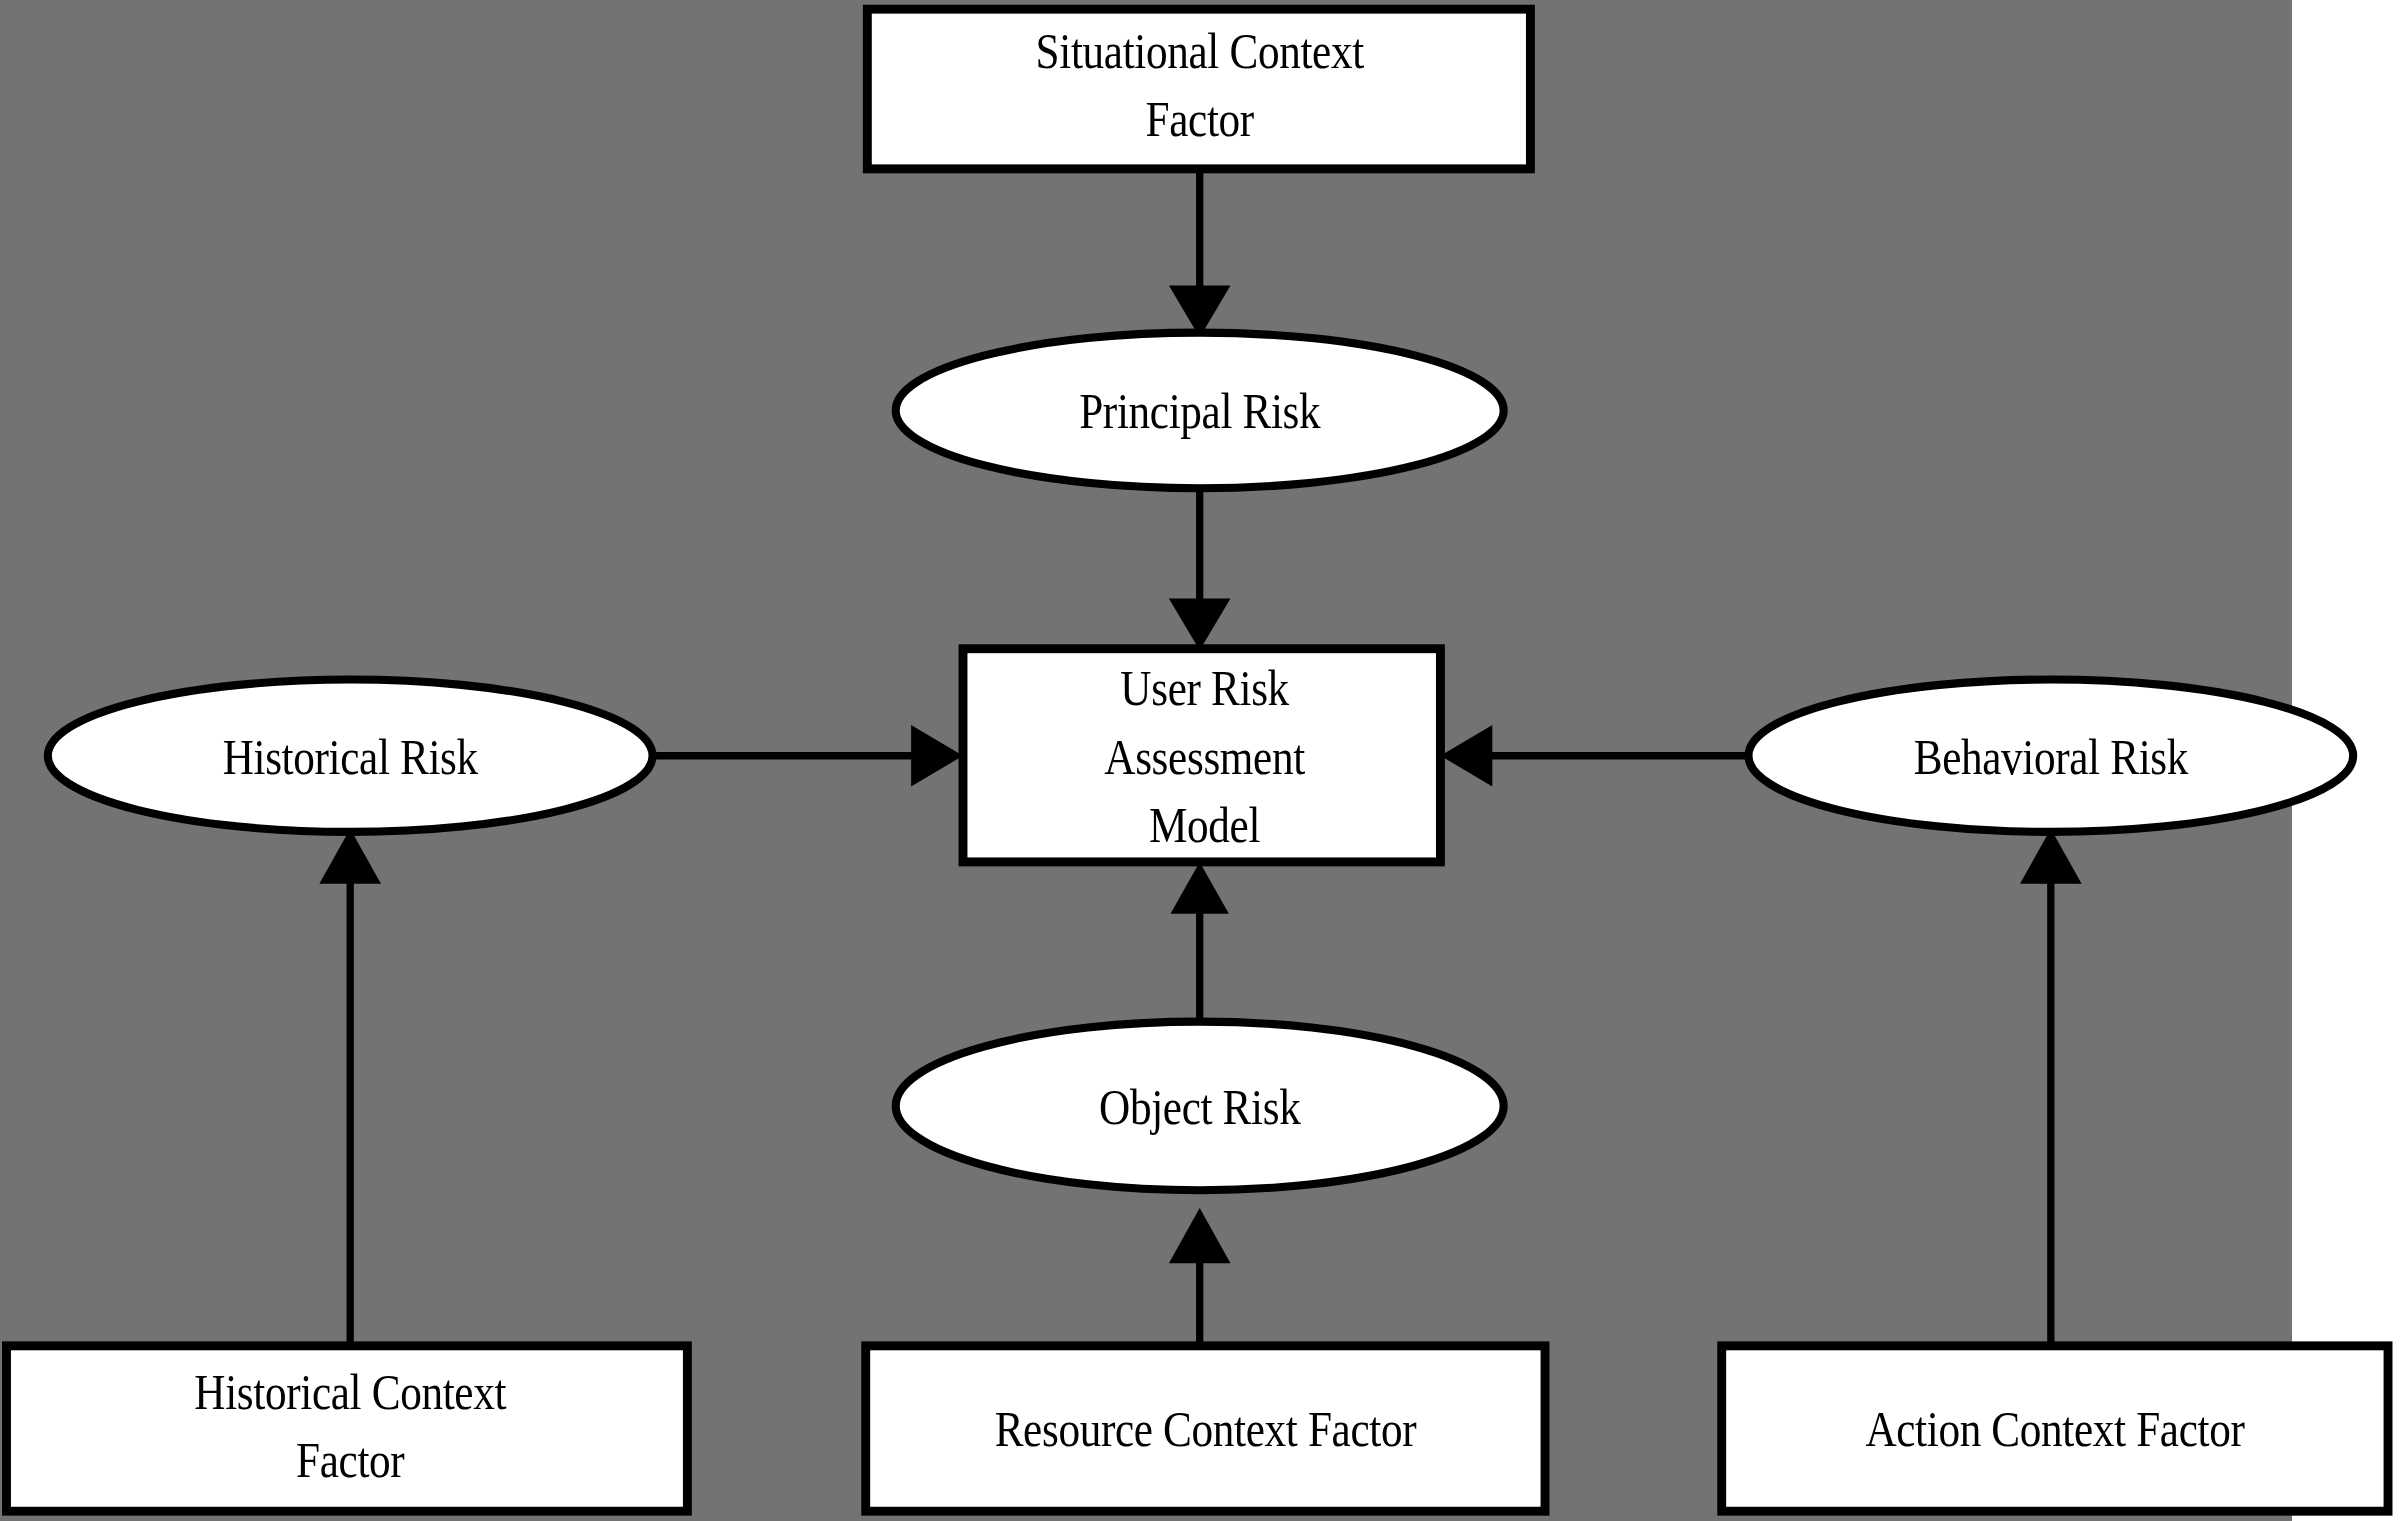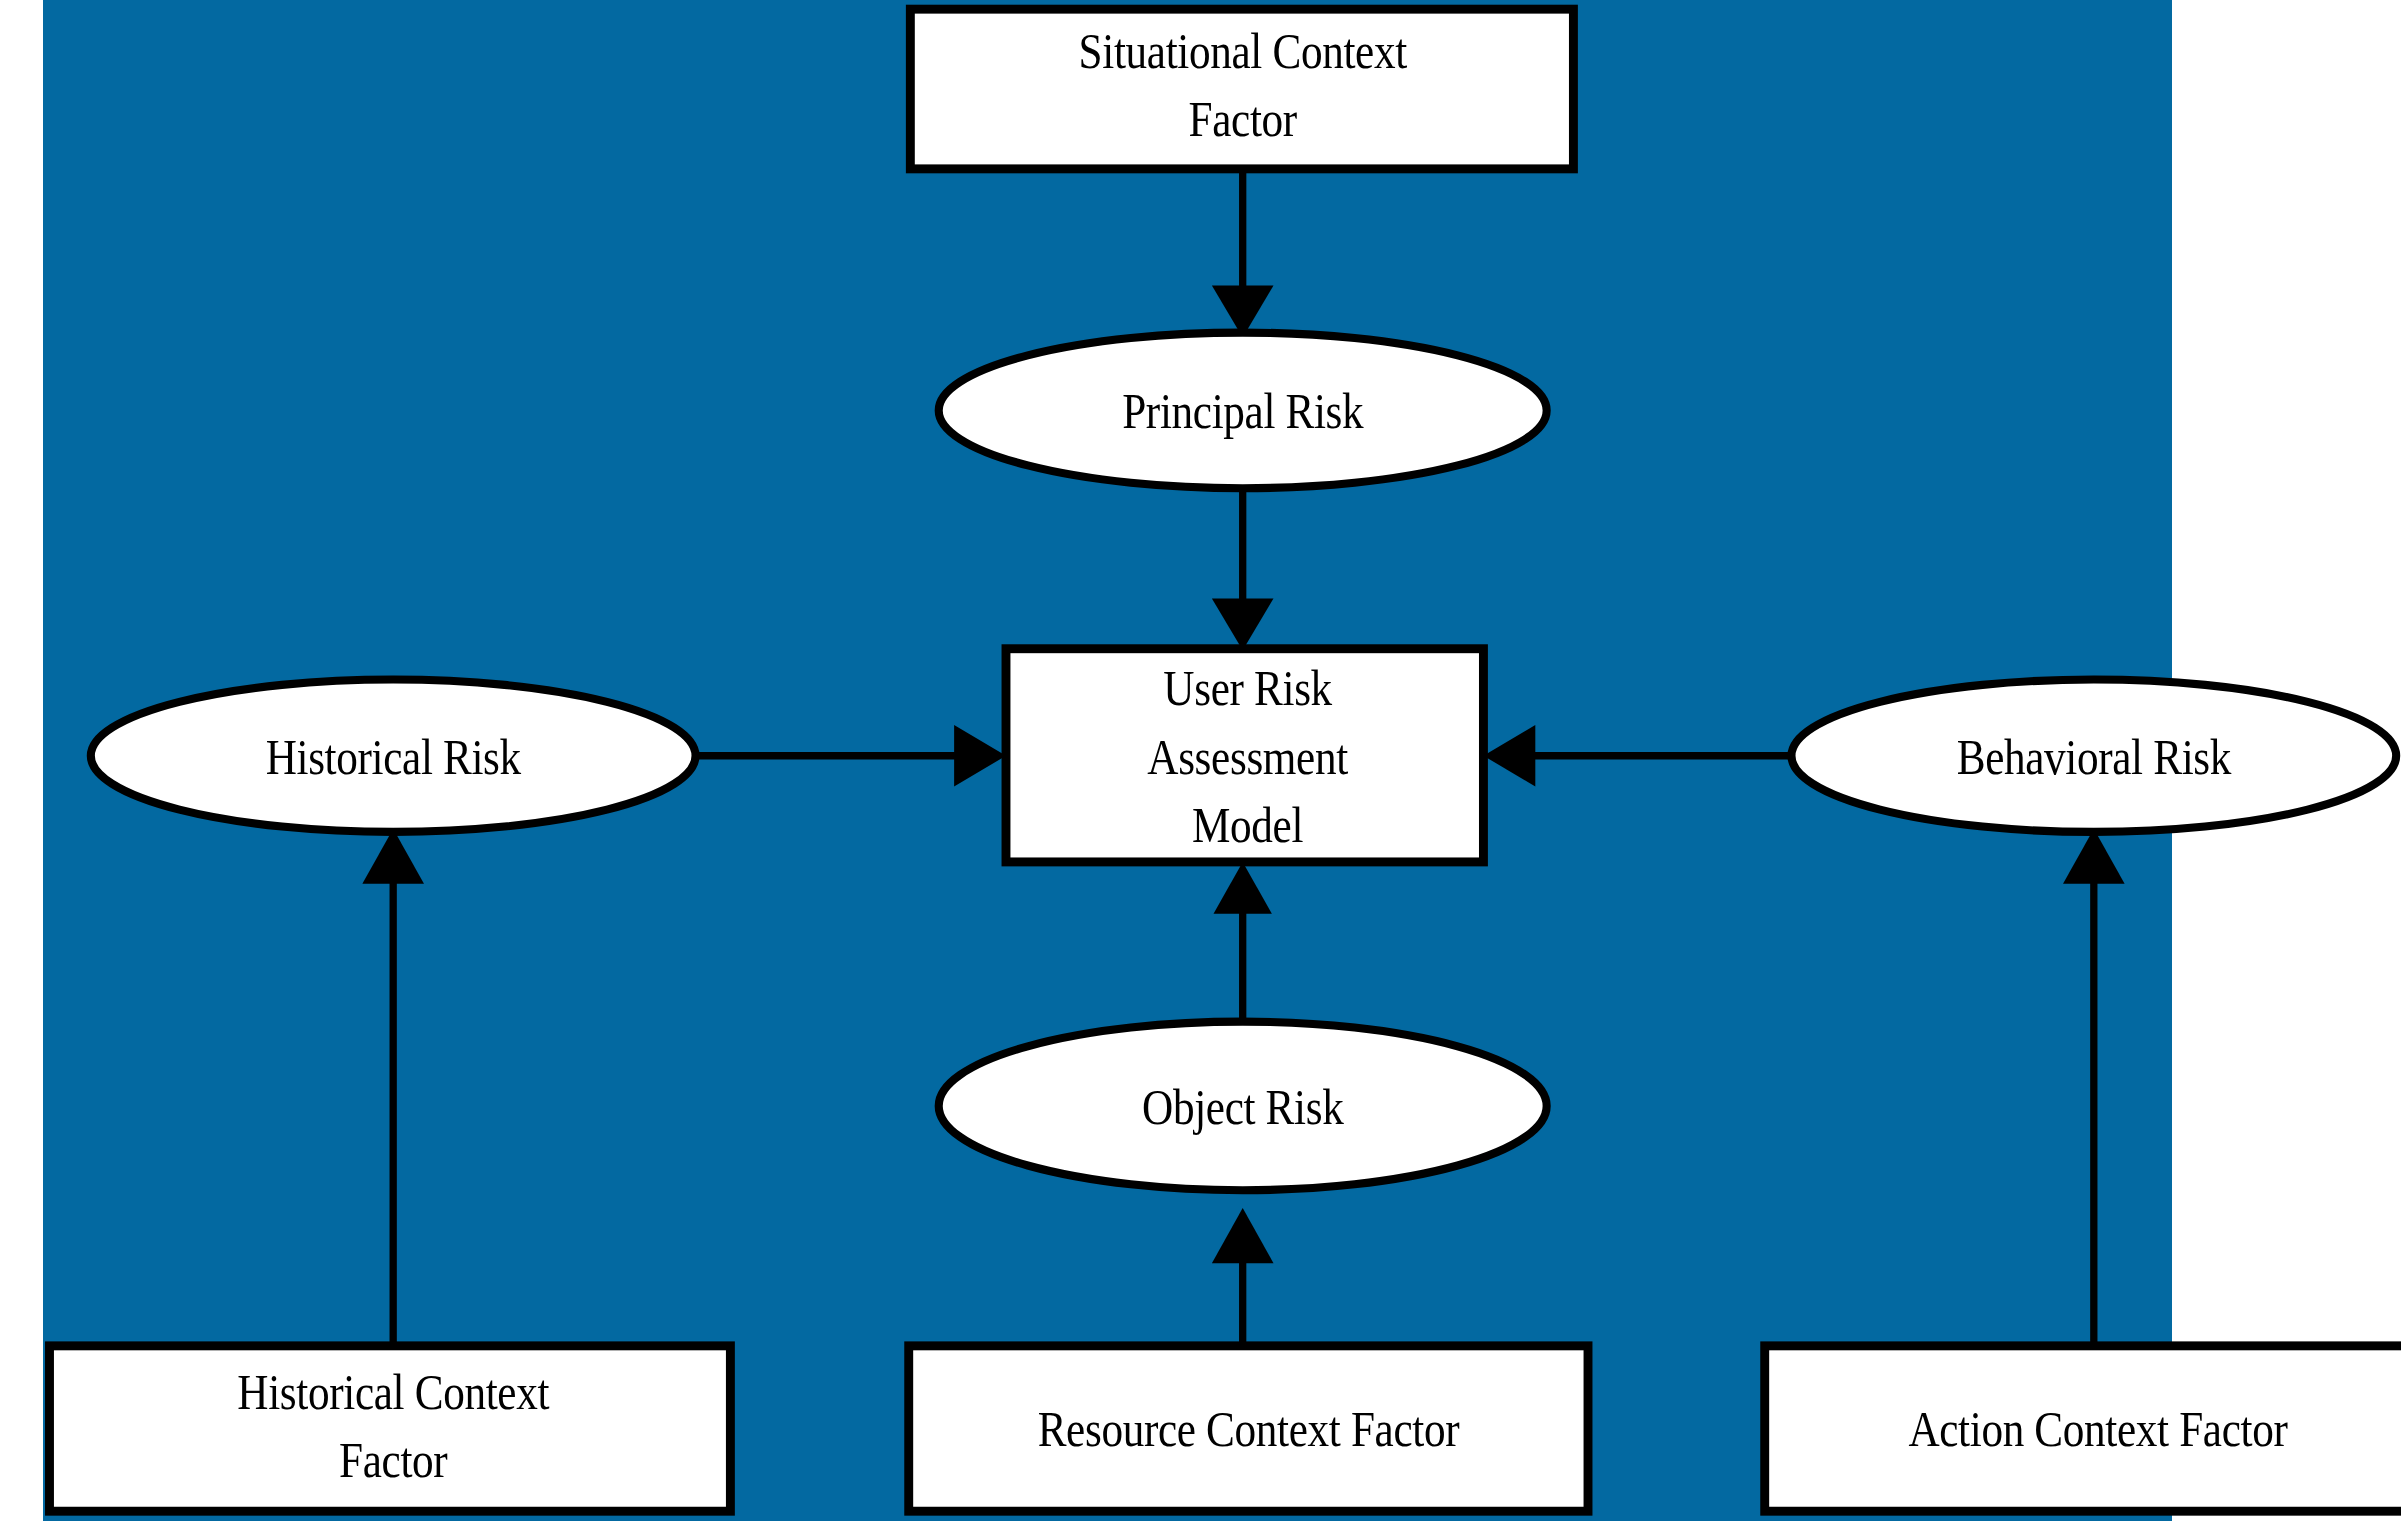--- a/index.html
+++ b/index.html
@@ -9,24 +9,23 @@
     background: #ffffff;
   }
   body {
     width: 2401px;
     height: 1522px;
     overflow: hidden;
     font-family: "Liberation Serif", "DejaVu Serif", serif;
   }
   #diagram-root {
     position: relative;
-    width: 2129px;
+    width: 2292px;
     height: 1522px;
-    background: #0369a1;
-    margin-left: 43px;
+    background: #737373;
   }
   svg#diagram-svg {
     display: block;
     width: 2401px;
     height: 1522px;
   }
   .node-shape {
     fill: #ffffff;
     stroke: #000000;
   }

